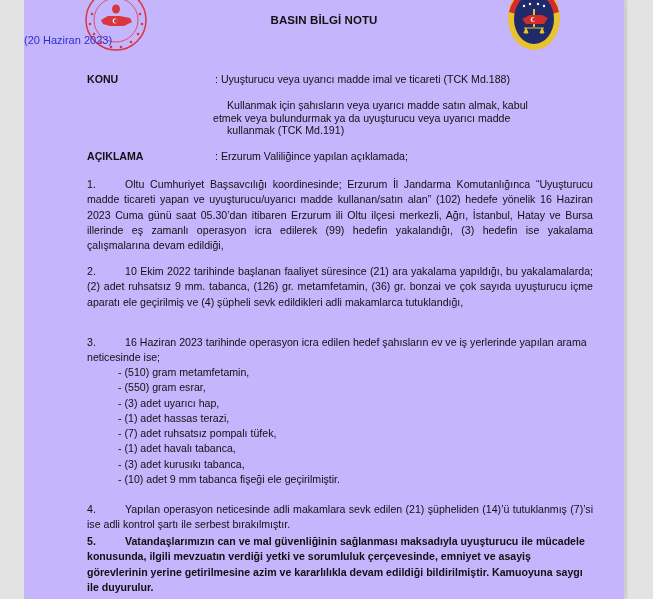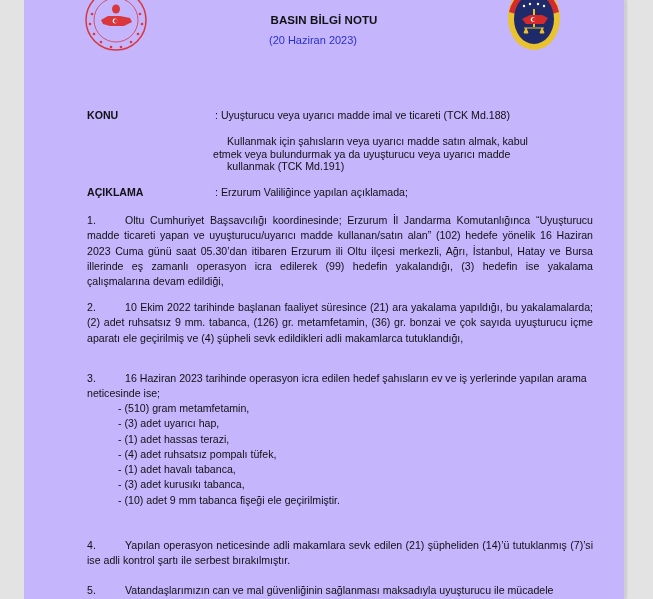--- a/index.html
+++ b/index.html
@@ -16,23 +16,23 @@
   }
   .logo { position: absolute; top: 0; }
   .logo-left { left: 60px; width: 64px; height: 52px; }
   .logo-right { left: 482px; width: 56px; height: 52px; }
   .title {
     position: absolute; left: 0; width: 600px; top: 14px;
     text-align: center; font-weight: bold; font-size: 11.5px; letter-spacing: 0.1px;
   }
   .date {
     position: absolute; left: 0; width: 578px; top: 34px;
-    text-align: center; font-size: 11px; color: #2a2fd0;
+    text-align: left; font-size: 11px; color: #2a2fd0;
   }
-  .txt { position: absolute; font-size: 10.6px; line-height: 15.3px; margin-top: 36px; }
+  .txt { position: absolute; font-size: 10.6px; line-height: 15.3px; }
   .label { font-weight: bold; }
   .just { text-align: justify; text-align-last: left; }
   .para { left: 63px; width: 506px; }
   .num { display: inline-block; width: 38px; }
   .items { left: 94px; }
   .items div { height: 15.3px; }
 </style>
 </head>
 <body>
 
@@ -94,29 +94,30 @@
 
   <div class="txt para just" style="top:264px;">
     <span class="num">2.</span><span>10 Ekim 2022 tarihinde başlanan faaliyet süresince (21) ara yakalama yapıldığı, bu yakalamalarda; (2) adet ruhsatsız 9 mm. tabanca, (126) gr. metamfetamin, (36) gr. bonzai ve çok sayıda uyuşturucu içme aparatı ele geçirilmiş ve (4) şüpheli sevk edildikleri adli makamlarca tutuklandığı,</span>
   </div>
 
   <div class="txt para" style="top:335px;">
     <span class="num">3.</span><span>16 Haziran 2023 tarihinde operasyon icra edilen hedef şahısların ev ve iş yerlerinde yapılan arama neticesinde ise;</span>
   </div>
   <div class="txt items" style="top:365px;">
     <div>- (510) gram metamfetamin,</div>
+    <div>- (550) gram esrar,</div>
     <div>- (3) adet uyarıcı hap,</div>
     <div>- (1) adet hassas terazi,</div>
-    <div>- (4) adet ruhsatsız pompalı tüfek,</div>
+    <div>- (7) adet ruhsatsız pompalı tüfek,</div>
     <div>- (1) adet havalı tabanca,</div>
     <div>- (3) adet kurusıkı tabanca,</div>
     <div>- (10) adet 9 mm tabanca fişeği ele geçirilmiştir.</div>
   </div>
 
   <div class="txt para just" style="top:502px;">
     <span class="num">4.</span><span>Yapılan operasyon neticesinde adli makamlara sevk edilen (21) şüpheliden (14)’ü tutuklanmış (7)’si ise adli kontrol şartı ile serbest bırakılmıştır.</span>
   </div>
 
-  <div class="txt para" style="top:547px;">
+  <div class="txt para" style="top:534px;font-weight:bold;">
     <span class="num">5.</span><span>Vatandaşlarımızın can ve mal güvenliğinin sağlanması maksadıyla uyuşturucu ile mücadele konusunda, ilgili mevzuatın verdiği yetki ve sorumluluk çerçevesinde, emniyet ve asayiş görevlerinin yerine getirilmesine azim ve kararlılıkla devam edildiği bildirilmiştir. Kamuoyuna saygı ile duyurulur.</span>
   </div>
 
 </div>
 
 </body></html>

